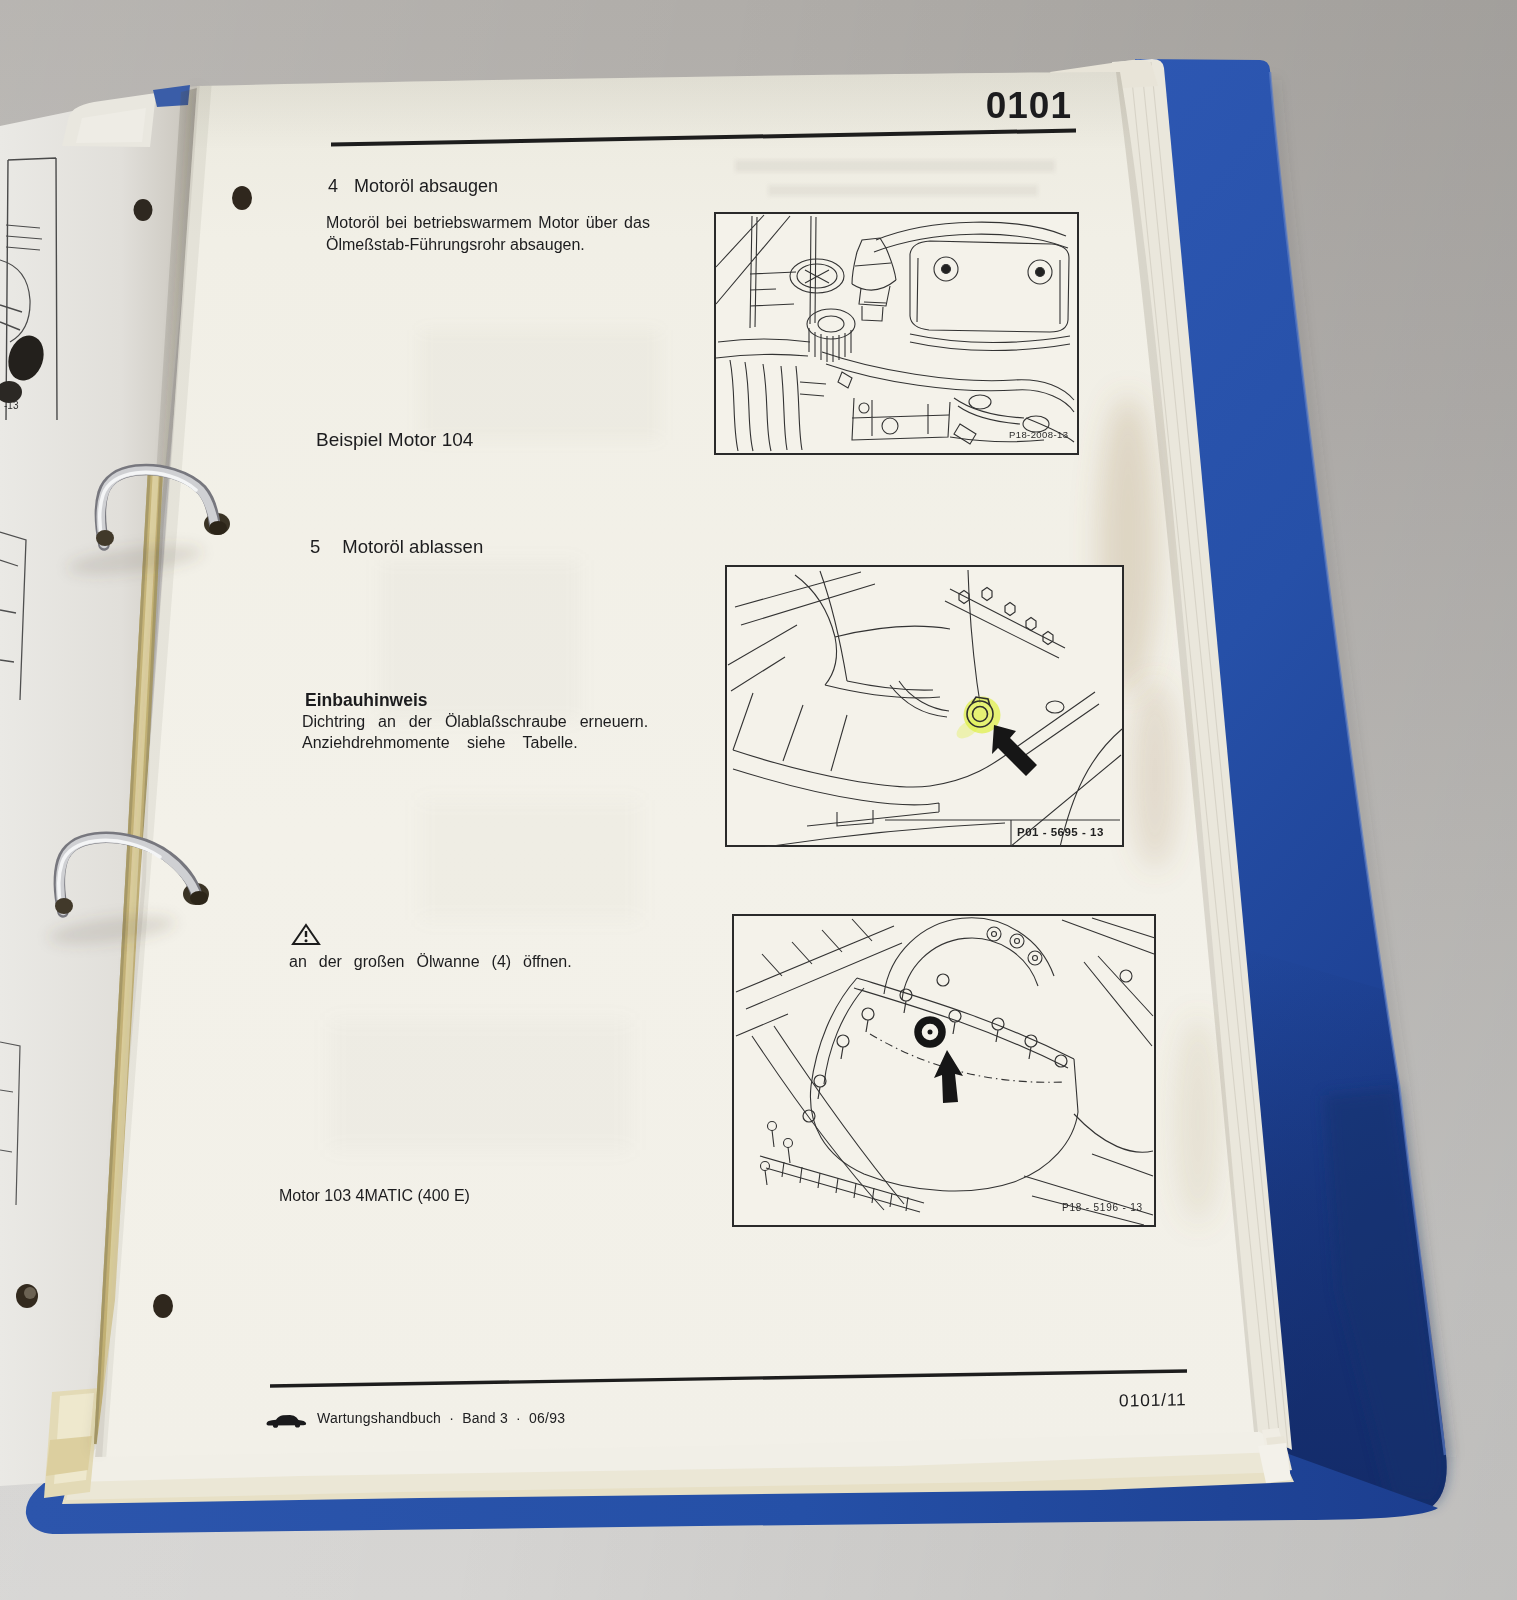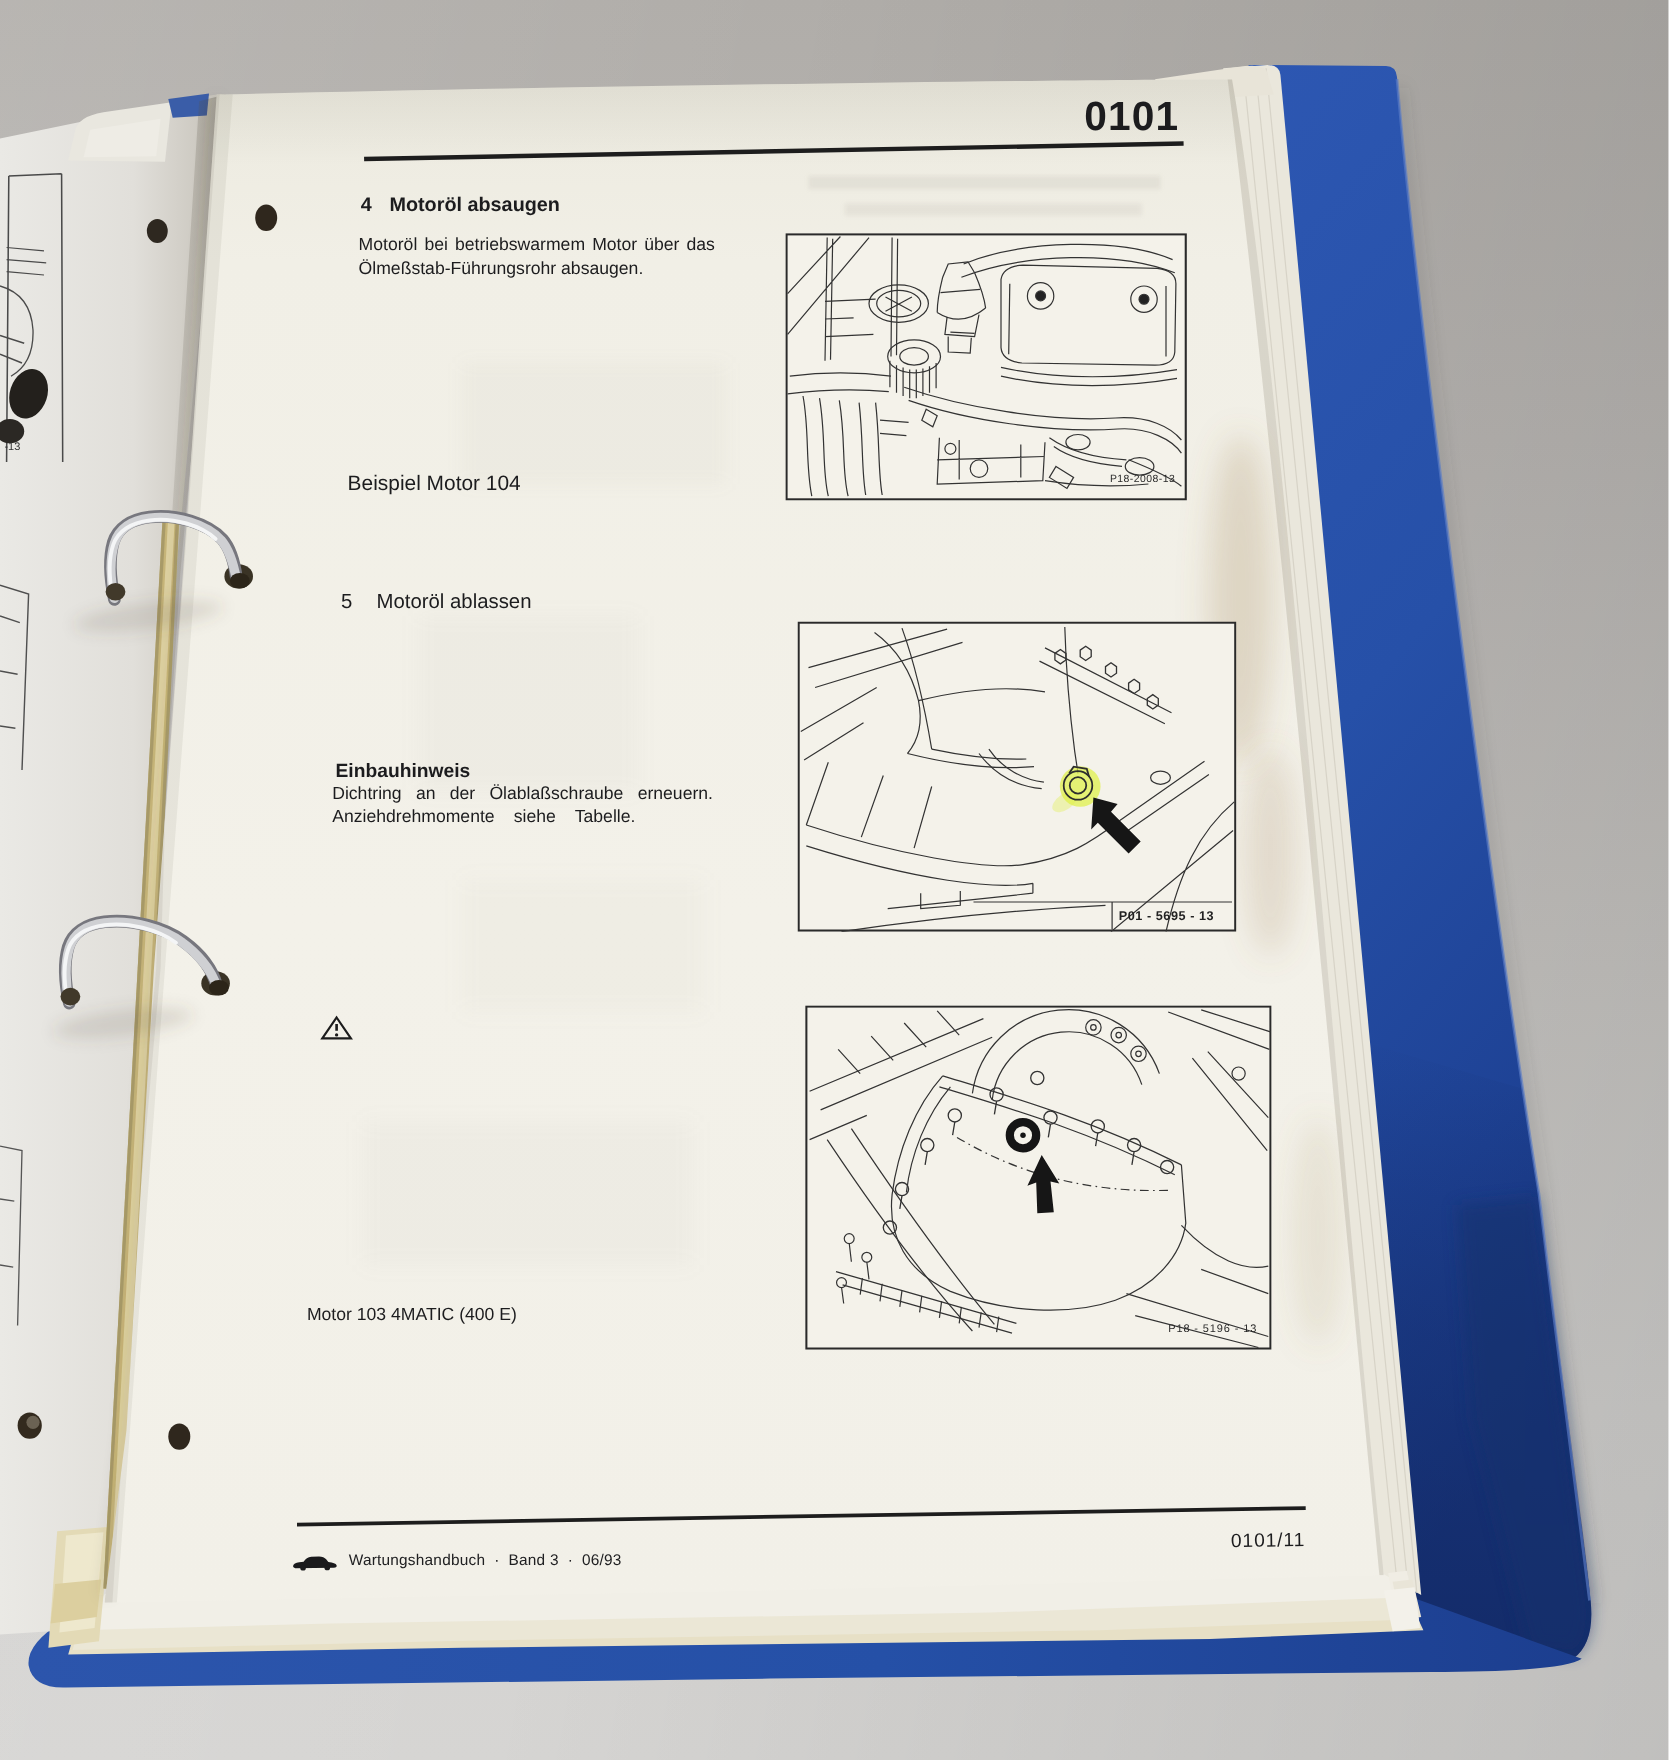--- a/index.html
+++ b/index.html
@@ -195,21 +195,21 @@
 
 <div class="abs" style="left:330px;top:1020px;width:300px;height:130px;background:rgba(130,128,115,0.04);filter:blur(10px)"></div>
 <div class="abs" style="left:420px;top:800px;width:220px;height:120px;background:rgba(130,128,115,0.035);filter:blur(10px)"></div>
 
 <div class="txt" style="left:980px;top:85px;width:92px;text-align:right;font-size:37px;font-weight:bold;letter-spacing:1px">0101</div>
 
 <svg class="abs" style="left:325px;top:125px" width="760" height="25">
       <line x1="6" y1="19.5" x2="751" y2="5.5" stroke="#1d1d1d" stroke-width="4"></line>
     </svg>
 
-<div class="txt" style="left:328px;top:176px;font-size:18px;font-weight:bold">4<span style="margin-left:16px">Motoröl absaugen</span></div>
+<div class="txt" style="left:328px;top:176px;font-size:18px;font-weight:normal">4<span style="margin-left:16px">Motoröl absaugen</span></div>
 
 <div class="txt" style="left:326px;top:212px;font-size:16px;line-height:22.3px">
       <div style="word-spacing:2px">Motoröl bei betriebswarmem Motor über das</div>
       <div>Ölmeßstab-Führungsrohr absaugen.</div>
     </div>
 
 <div class="txt" style="left:316px;top:429px;font-size:19px">Beispiel Motor 104</div>
 
 <svg class="abs" style="left:714px;top:212px" width="365" height="243" viewBox="0 0 365 243">
  <rect x="1" y="1" width="363" height="241" fill="#f4f2ea" stroke="#2a2a2a" stroke-width="2"></rect>
@@ -299,20 +299,21 @@
  <text x="292" y="271" font-size="11.5" font-weight="bold" fill="#222" letter-spacing="0.5">P01 - 5695 - 13</text>
 </svg>
 
 <svg class="abs" style="left:291px;top:923px" width="30" height="23" viewBox="0 0 30 23">
  <path d="M15,2 L28,21 L2,21 Z" fill="none" stroke="#1c1c1c" stroke-width="2"></path>
  <path d="M15,8 L15,14" stroke="#1c1c1c" stroke-width="2.4"></path>
  <circle cx="15" cy="17.8" r="1.5" fill="#1c1c1c"></circle>
 </svg>
 
 <div class="txt" style="left:289px;top:948px;font-size:16px;line-height:27.5px">
+      <div style="word-spacing:7.5px">an der großen Ölwanne (4) öffnen.</div>
     </div>
 
 <svg class="abs" style="left:732px;top:914px" width="424" height="313" viewBox="0 0 424 313">
  <rect x="1" y="1" width="422" height="311" fill="#f4f2ea" stroke="#2a2a2a" stroke-width="2"></rect>
  <g stroke="#333" stroke-width="1.1" fill="none">
   <path d="M4,78 L162,12 M14,95 L170,29 M4,122 L56,100"></path>
   <path d="M30,40 L50,62 M60,28 L80,50 M90,16 L110,38 M120,5 L140,27"></path>
   <path d="M20,122 C60,182 110,250 152,296 M42,112 C82,172 132,242 172,290"></path>
   <path d="M152,80 A88 88 0 0 1 322,62 M170,86 A70 70 0 0 1 306,72"></path>
   <circle cx="262" cy="20" r="7"></circle>

